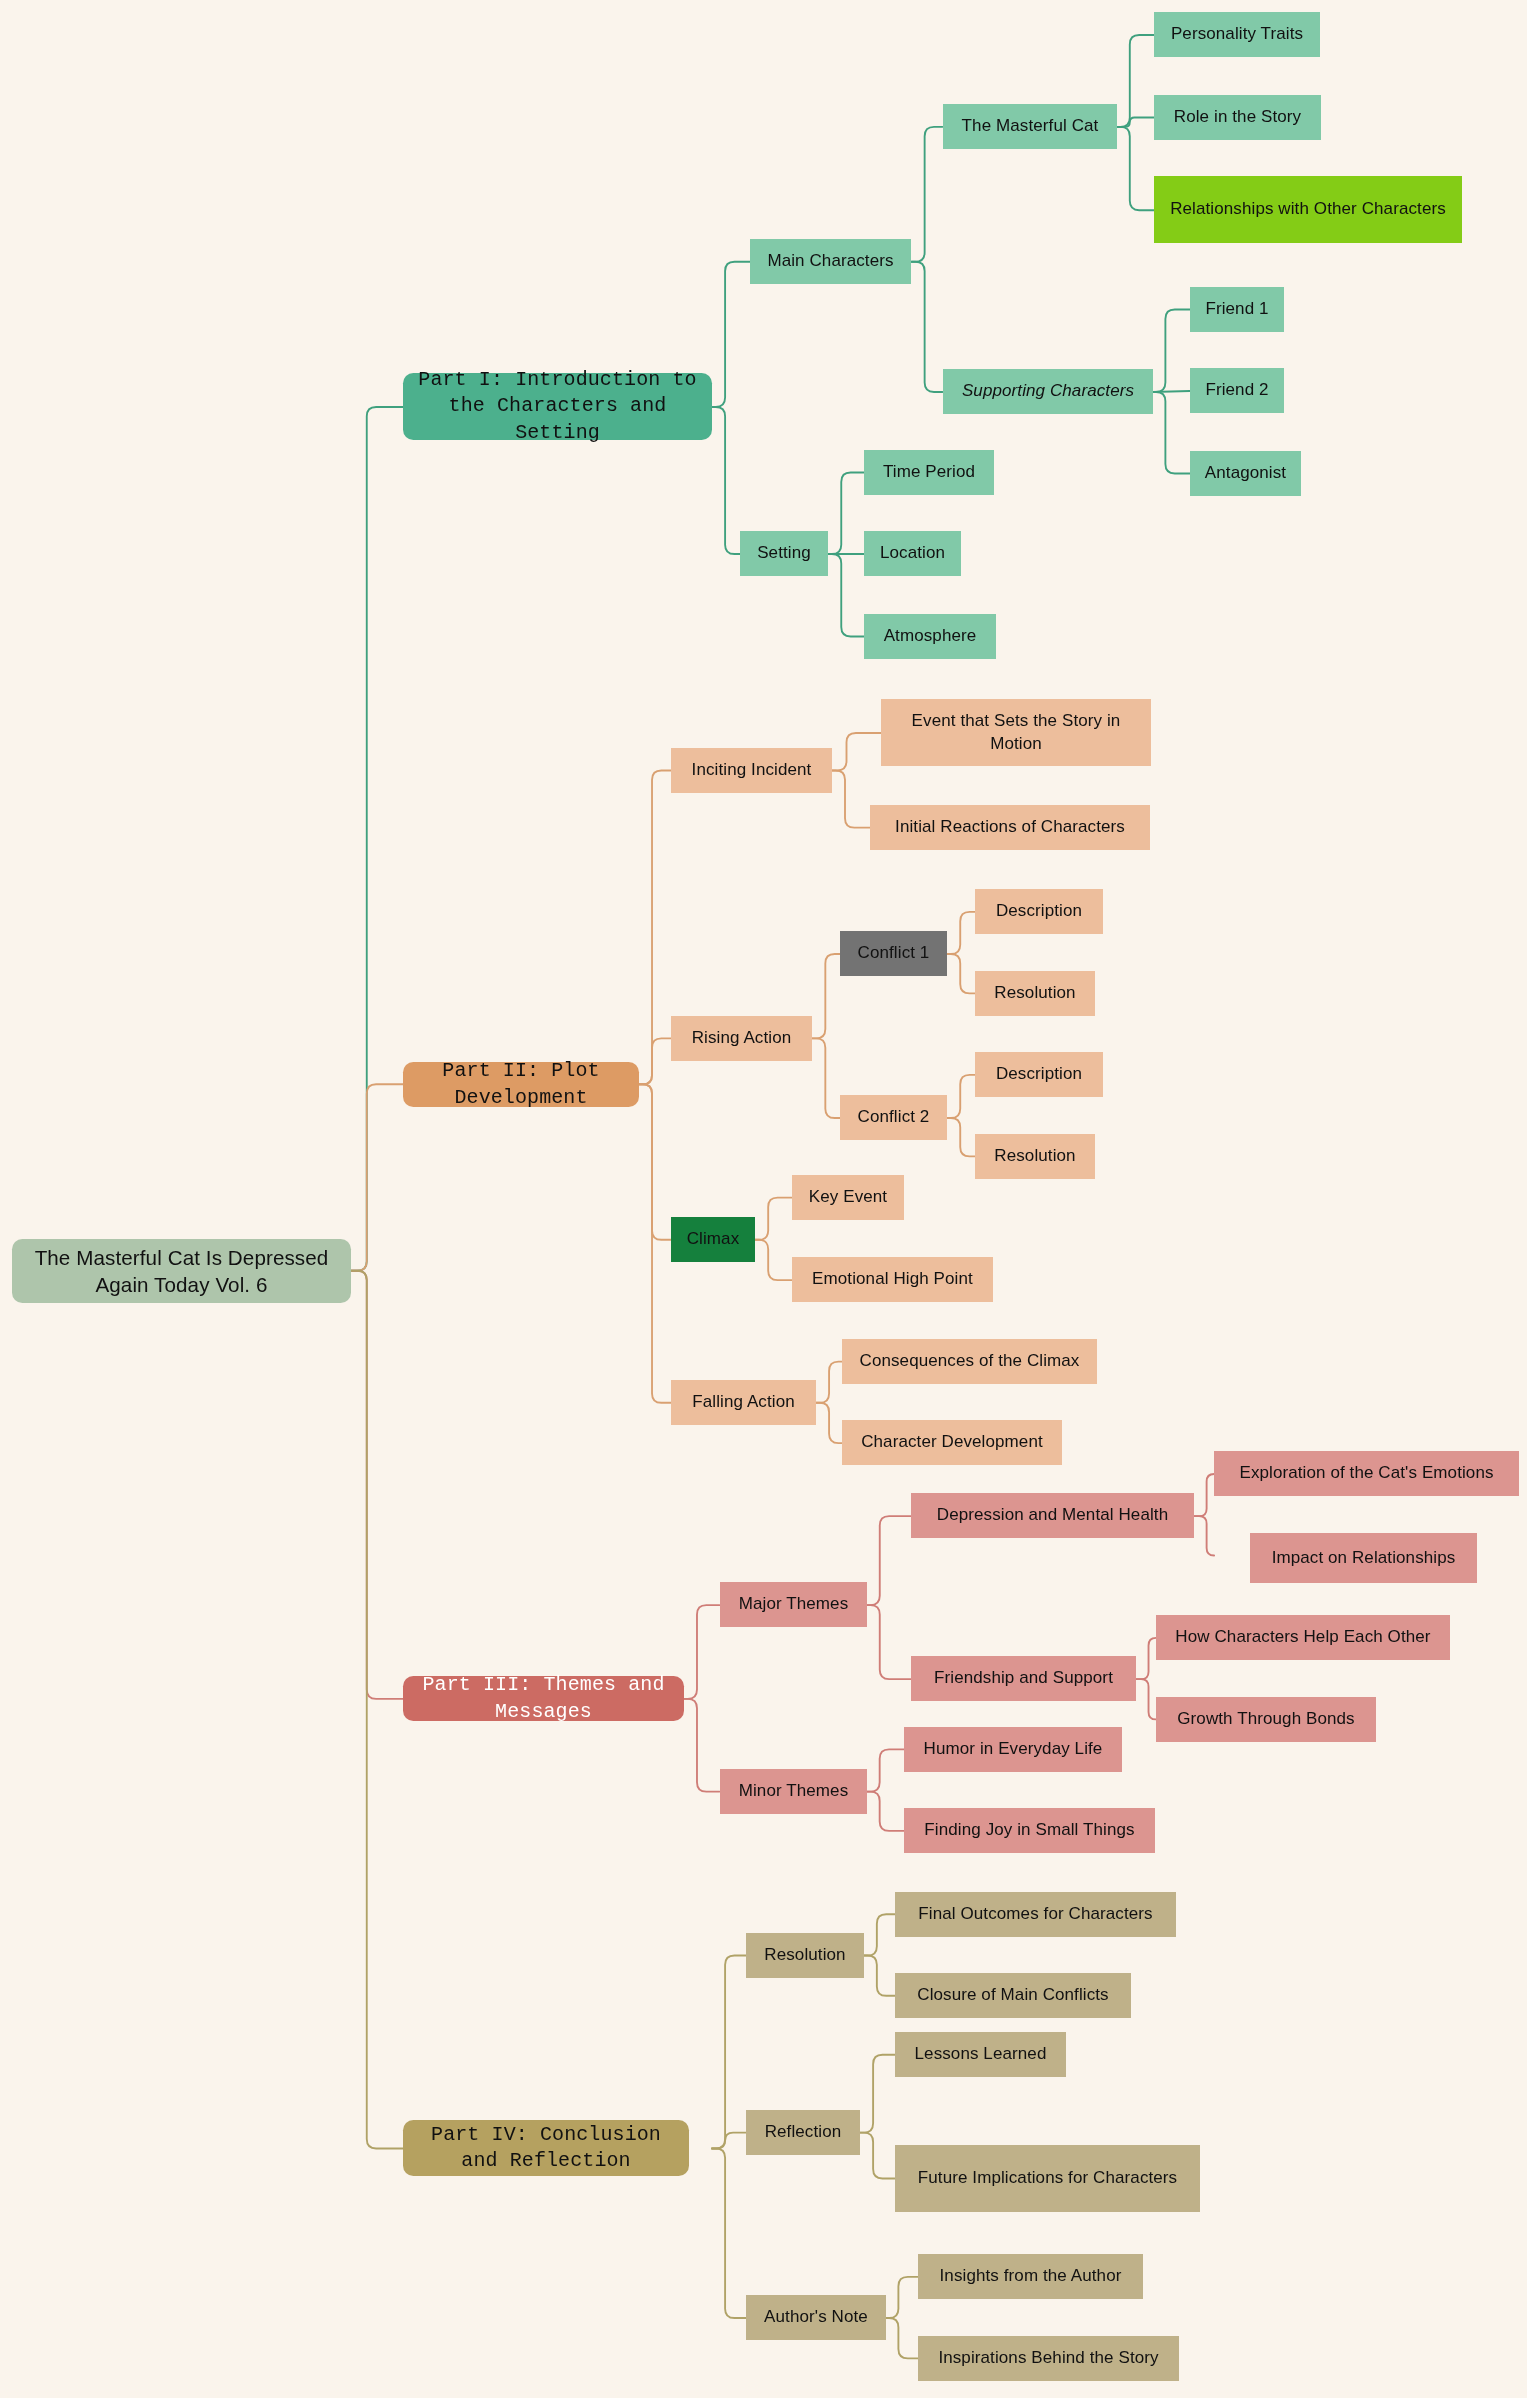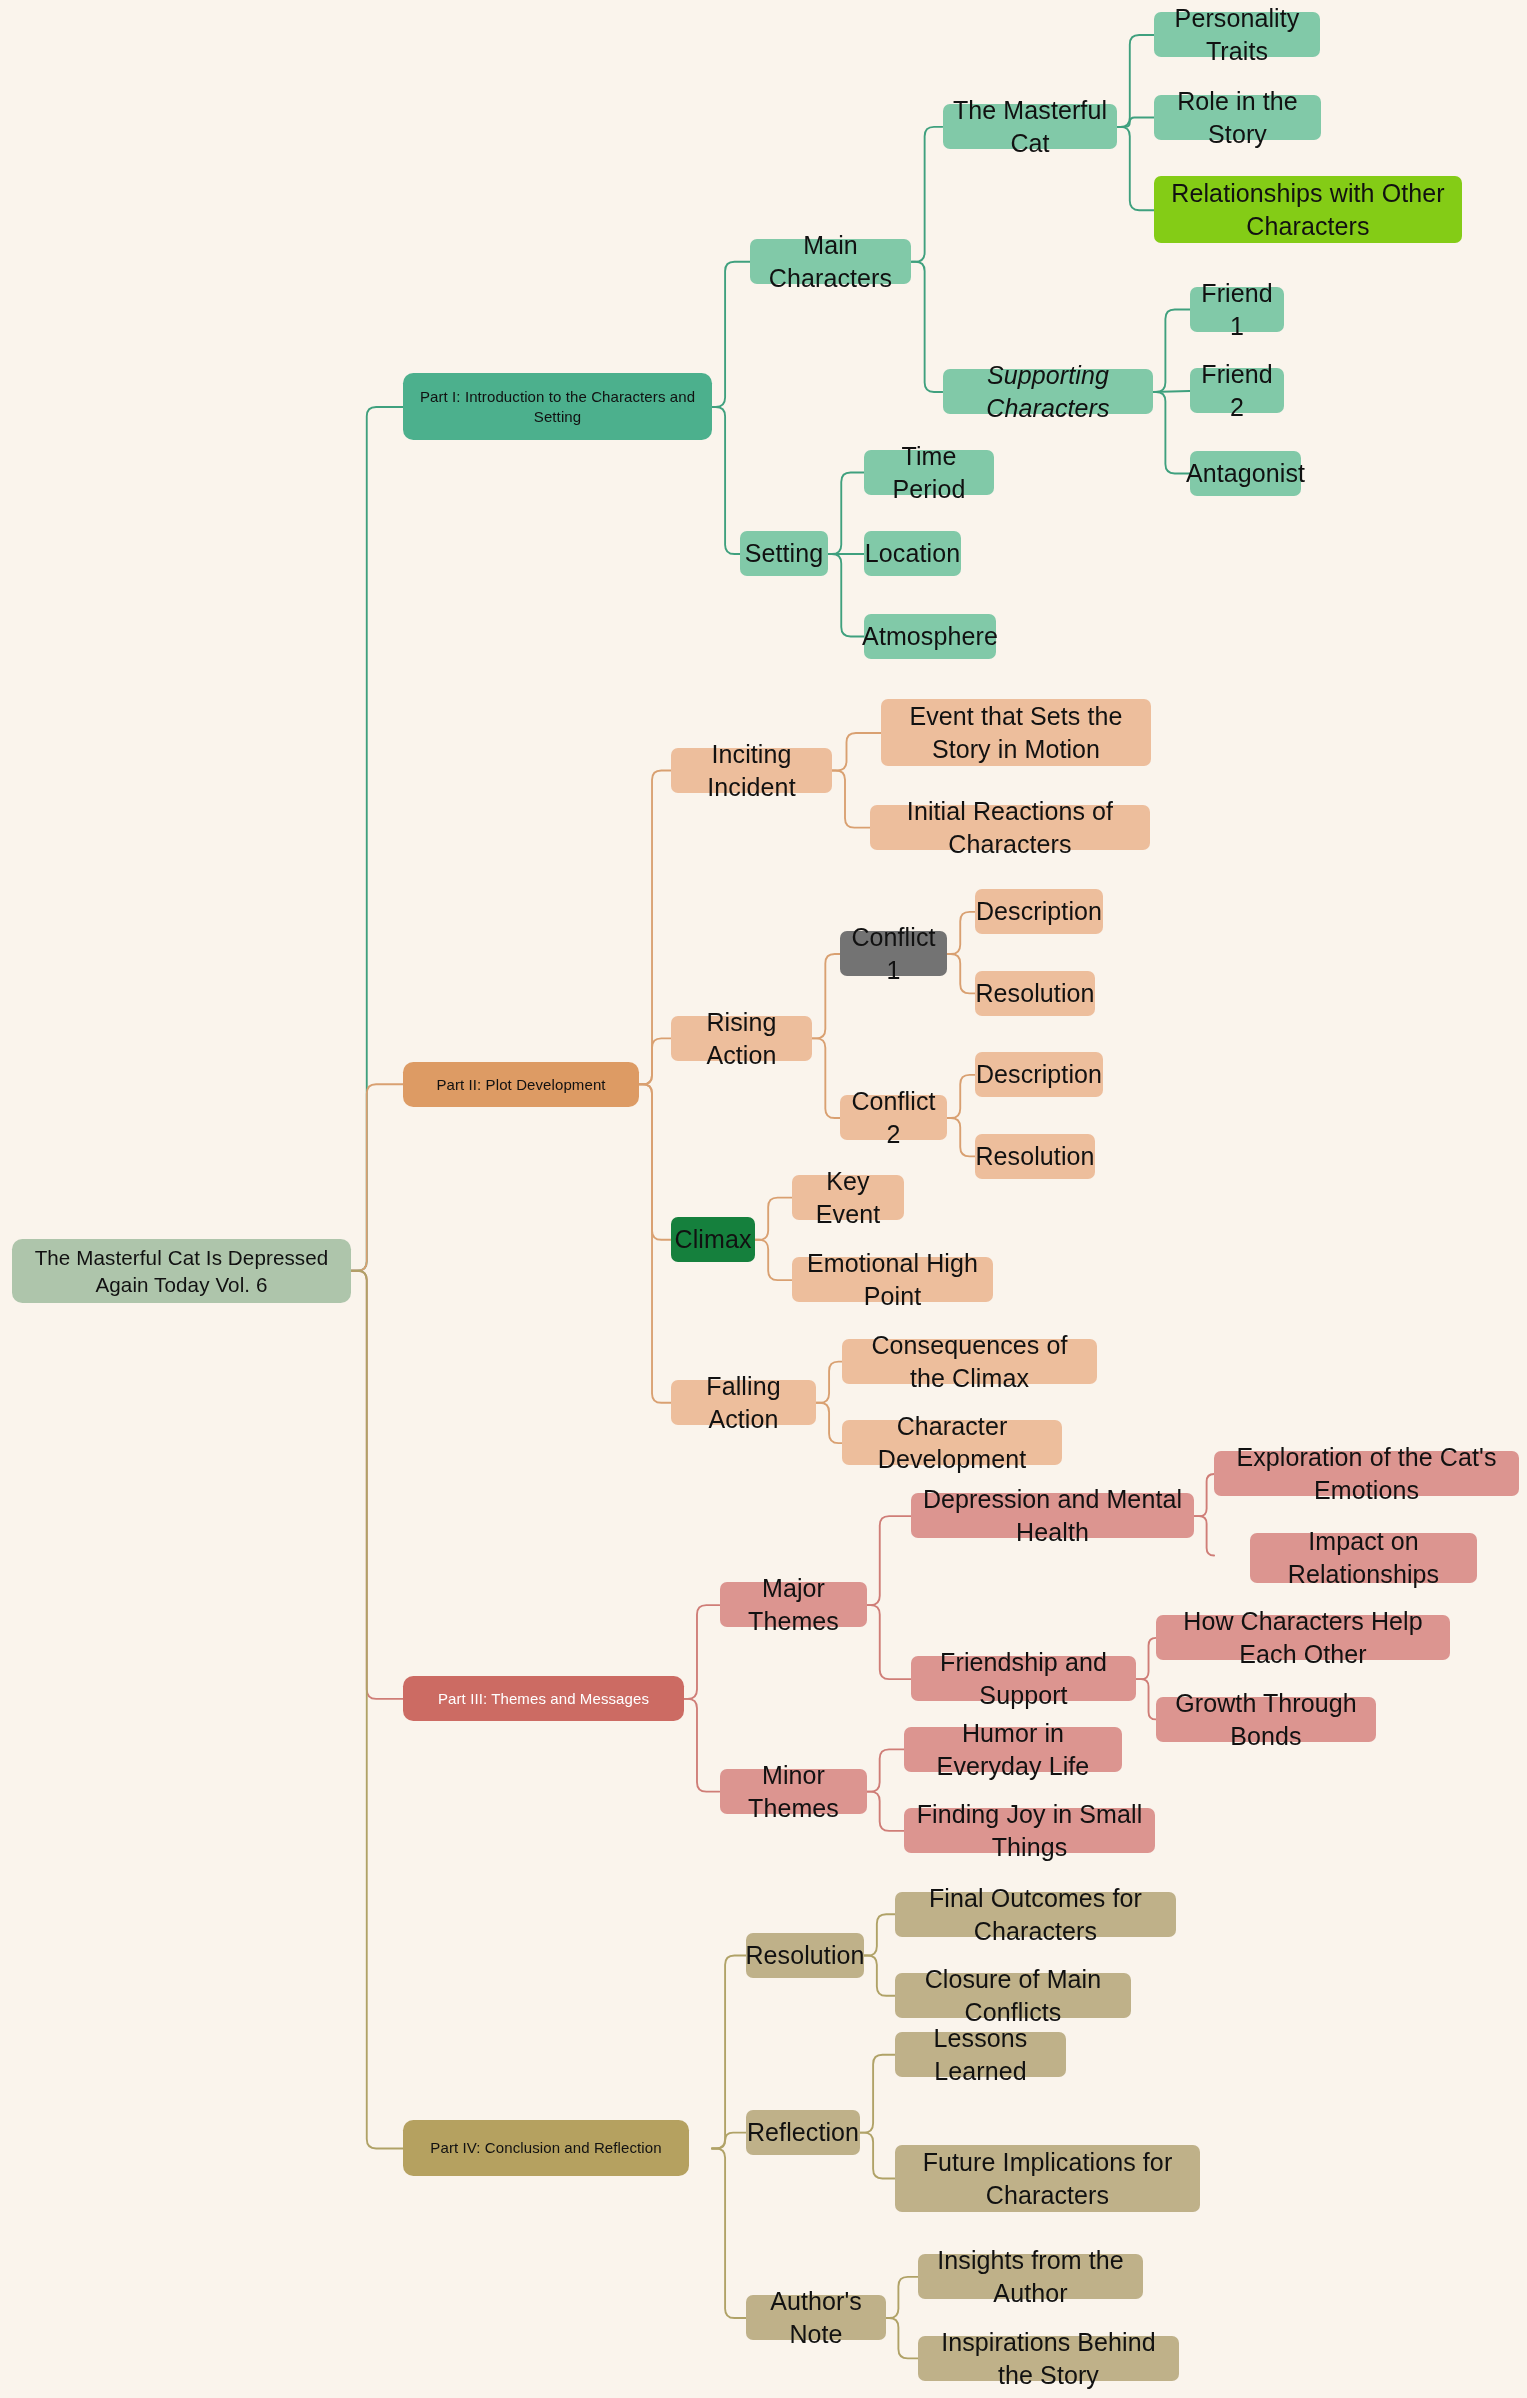--- a/index.html
+++ b/index.html
@@ -22,34 +22,35 @@
     height: 2399px;
     pointer-events: none;
   }
   .node {
     position: absolute;
     box-sizing: border-box;
     display: flex;
     align-items: center;
     justify-content: center;
     text-align: center;
-    border-radius: 7px;
+    border-radius: 0;
     color: #111111;
     line-height: 1.32;
     padding: 3.7px 9.4px;
-    font-size: 25px;
+    font-size: 17px;
     letter-spacing: 0.1px;
   }
   .node.root {
     font-size: 20.6px;
     border-radius: 10.3px;
   }
   .node.lvl1 {
-    font-size: 15px;
+    font-size: 20px;
     border-radius: 10.3px;
+    font-family: Liberation Mono, monospace;
   }
   .node.white-text { color: #ffffff; }
 </style>
 </head>
 <body>
 
 <div id="canvas">
   <svg id="links" viewBox="0 0 1630 2560" xmlns="http://www.w3.org/2000/svg">
       <path d="M 375 1356 L 381.5 1356 Q 391.5 1356 391.5 1346 L 391.5 444 Q 391.5 434 401.5 434 L 430 434" fill="none" stroke="#3fa07e" stroke-width="2" stroke-linecap="round"></path>
       <path d="M 375 1356 L 381.5 1356 Q 391.5 1356 391.5 1346 L 391.5 1167 Q 391.5 1157 401.5 1157 L 430 1157" fill="none" stroke="#d9a071" stroke-width="2" stroke-linecap="round"></path>

